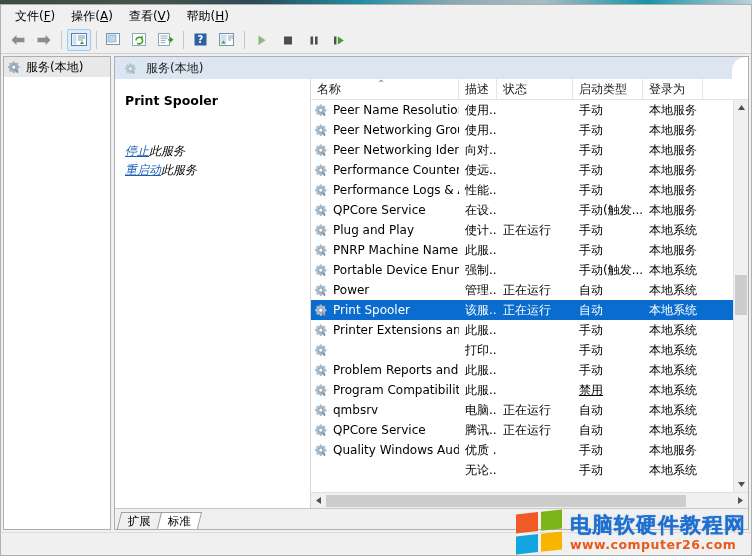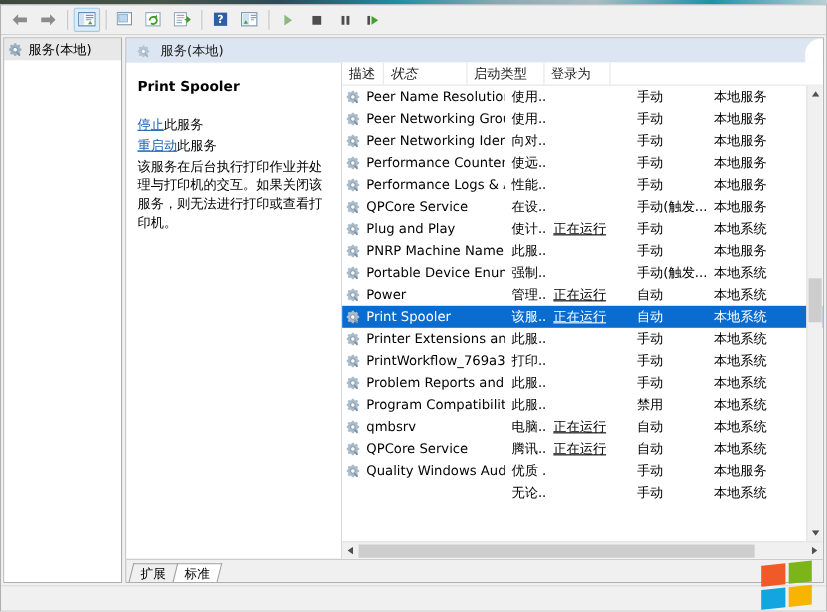--- a/index.html
+++ b/index.html
@@ -63,21 +63,21 @@
   .rp-header .rh-text{font-size:12px;color:#1a1a1a;}
   .rp-header::after{content:"";position:absolute;right:0;bottom:0;width:16px;height:22px;
     background:#fff;border-top-left-radius:14px;}
 
   .panes{flex:1;display:flex;min-height:0;background:#fff;}
 
   
   .details{width:196px;flex:none;background:#fff;padding:8px 10px 0 10px;box-sizing:border-box;
     border-right:1px solid #d8d8d8;}
   .svc-title{font-weight:bold;font-size:12.5px;color:#000;margin:6px 0 0 0;}
-  .links{margin-top:18px;line-height:19px;}
+  .links{margin-top:34px;line-height:19px;font-style:italic;}
   .links .ln{font-size:12px;color:#000;}
   .links .ln a{color:#1a5fb4;text-decoration:underline;cursor:pointer;}
   .desc-label{margin-top:30px;font-size:12px;color:#000;}
   .desc-body{font-size:12px;color:#000;line-height:17px;margin-top:1px;}
 
   
   .listwrap{flex:1;display:flex;flex-direction:column;min-width:0;background:#fff;position:relative;}
   .lv-head{height:20px;background:#fff;border-bottom:1px solid #e2e2e2;display:flex;flex:none;
     position:relative;overflow:hidden;}
   .lv-head .col{position:relative;display:flex;align-items:center;
@@ -85,21 +85,21 @@
     border-right:1px solid #e6e6e6;height:20px;}
   .sortmark{position:absolute;left:66px;top:-1px;font-size:10px;color:#7a7a7a;}
 
   .lv-body{flex:1;overflow:hidden;position:relative;background:#fff;}
   .row{height:20px;display:flex;align-items:center;box-sizing:border-box;}
   .row.sel{background:#0a6ccf;color:#fff;}
   .cell{box-sizing:border-box;padding-left:6px;font-size:12px;white-space:nowrap;overflow:hidden;
     display:flex;align-items:center;height:20px;}
   .cell.name{padding-left:4px;}
   .cell .gear{width:14px;height:14px;margin-right:4px;flex:none;position:relative;}
-  .cell .status{text-decoration:underline;}
+  .cell .status{}
   .row.sel .cell{color:#fff;}
 
   
   .vscroll{position:absolute;right:0;top:0;width:15px;height:100%;background:#f0f0f0;
     border-left:1px solid #e2e2e2;box-sizing:border-box;}
   .vs-arrow{height:15px;display:flex;align-items:center;justify-content:center;color:#606060;font-size:8px;}
   .vs-thumb{position:absolute;left:1px;width:12px;background:#cdcdcd;border-radius:0;}
 
   .hscroll{height:16px;background:#f0f0f0;border-top:1px solid #e2e2e2;display:flex;
     align-items:center;flex:none;position:relative;box-sizing:border-box;}
@@ -134,20 +134,26 @@
 </head>
 <body>
 
 <div id="root">
 
   <div class="desktop-strip"></div>
 
   <div class="window">
 
 
+    <div class="menubar">
+      <div class="menu-item"><span>文件</span>(<u>F</u>)</div>
+      <div class="menu-item"><span>操作</span>(<u>A</u>)</div>
+      <div class="menu-item"><span>查看</span>(<u>V</u>)</div>
+      <div class="menu-item"><span>帮助</span>(<u>H</u>)</div>
+    </div>
 
     <div class="toolbar">
       <div class="tb-btn">
         <svg width="16" height="14" viewBox="0 0 16 14">
             <path d="M6.5 2L1.5 7l5 5V9.2h8V4.8h-8z" fill="#8c8c8c"></path>
           </svg>
       </div>
       <div class="tb-btn">
         <svg width="16" height="14" viewBox="0 0 16 14">
             <path d="M9.5 2l5 5-5 5V9.2h-8V4.8h8z" fill="#8c8c8c"></path>
@@ -253,30 +259,33 @@
         </div>
 
         <div class="panes">
 
           <div class="details">
             <div class="svc-title">Print Spooler</div>
             <div class="links">
               <div class="ln"><a>停止</a><span>此服务</span></div>
               <div class="ln"><a>重启动</a><span>此服务</span></div>
             </div>
-            <div class="desc-body">该服务在后台执行打印作业并处理与打印机的交互。如果关闭该服务，则无法进行打印或查看打印机。</div>
           </div>
 
           <div class="listwrap">
 
             <div class="lv-head" id="lv-head">
+                <div class="col" style="width: 148px;">
+                  <span>名称</span>
+                  <span class="sortmark">⌃</span>
+                </div>
                 <div class="col" style="width: 38px;">
                   <span>描述</span>
                 </div>
-                <div class="col" style="width: 76px; font-style: italic;">
+                <div class="col" style="width: 76px;">
                   <span>状态</span>
                 </div>
                 <div class="col" style="width: 70px;">
                   <span>启动类型</span>
                 </div>
                 <div class="col" style="width: 60px;">
                   <span>登录为</span>
                 </div>
               </div>
 
@@ -546,21 +555,20 @@
                       <span>本地系统</span>
                     </div>
                   </div>
                   <div class="row">
                     <div class="cell name" style="width: 148px;">
                       <span class="gear"><svg width="14" height="14" viewBox="0 0 16 16">
                           <path d="M7.6 1.6l.45 1.5a4.4 4.4 0 0 1 1.2.5l1.35-.8 1.4 1.4-.8 1.35c.22.37.39.78.5 1.2l1.5.45v1.98l-1.5.45c-.11.42-.28.83-.5 1.2l.8 1.35-1.4 1.4-1.35-.8c-.37.22-.78.39-1.2.5l-.45 1.5H5.62l-.45-1.5a4.4 4.4 0 0 1-1.2-.5l-1.35.8-1.4-1.4.8-1.35a4.4 4.4 0 0 1-.5-1.2L0 9.18V7.2l1.52-.45c.11-.42.28-.83.5-1.2l-.8-1.35 1.4-1.4 1.35.8c.37-.22.78-.39 1.2-.5l.45-1.5z" fill="#a9bccb"></path>
                           <circle cx="6.6" cy="8.2" r="2.4" fill="#ffffff" stroke="#7f94a6" stroke-width="1"></circle>
                           <path d="M9 10.4l3.2 3.2-1.4 1.4-3.2-3.2z" fill="#7f94a6"></path>
                         </svg></span>
-                      <span>PrintWorkflow_769a3</span>
                     </div>
                     <div class="cell" style="width: 38px;">
                       <span>打印...</span>
                     </div>
                     <div class="cell" style="width: 76px;">
                       <span></span>
                     </div>
                     <div class="cell" style="width: 70px;">
                       <span>手动</span>
                     </div>
@@ -598,21 +606,21 @@
                           <path d="M9 10.4l3.2 3.2-1.4 1.4-3.2-3.2z" fill="#7f94a6"></path>
                         </svg></span>
                       <span>Program Compatibility A...</span>
                     </div>
                     <div class="cell" style="width: 38px;">
                       <span>此服...</span>
                     </div>
                     <div class="cell" style="width: 76px;">
                       <span></span>
                     </div>
-                    <div class="cell" style="width: 70px;">
+                    <div class="cell" style="width: 70px; text-decoration: underline;">
                       <span>禁用</span>
                     </div>
                     <div class="cell" style="width: 60px;">
                       <span>本地系统</span>
                     </div>
                   </div>
                   <div class="row">
                     <div class="cell name" style="width: 148px;">
                       <span class="gear"><svg width="14" height="14" viewBox="0 0 16 16">
                           <path d="M7.6 1.6l.45 1.5a4.4 4.4 0 0 1 1.2.5l1.35-.8 1.4 1.4-.8 1.35c.22.37.39.78.5 1.2l1.5.45v1.98l-1.5.45c-.11.42-.28.83-.5 1.2l.8 1.35-1.4 1.4-1.35-.8c-.37.22-.78.39-1.2.5l-.45 1.5H5.62l-.45-1.5a4.4 4.4 0 0 1-1.2-.5l-1.35.8-1.4-1.4.8-1.35a4.4 4.4 0 0 1-.5-1.2L0 9.18V7.2l1.52-.45c.11-.42.28-.83.5-1.2l-.8-1.35 1.4-1.4 1.35.8c.37-.22.78-.39 1.2-.5l.45-1.5z" fill="#a9bccb"></path>
@@ -746,15 +754,19 @@
 
   </div>
 
   <div class="watermark">
     <div class="wm-logo">
       <i id="wm0" style="background: rgb(240, 90, 40);"></i>
         <i id="wm1" style="background: rgb(124, 181, 24);"></i>
         <i id="wm2" style="background: rgb(18, 165, 224);"></i>
         <i id="wm3" style="background: rgb(247, 181, 0);"></i>
     </div>
+    <div class="wm-txt">
+      <div class="wm-title">电脑软硬件教程网</div>
+      <div class="wm-sub">www.computer26.com</div>
+    </div>
   </div>
 
 </div>
 
 </body></html>

